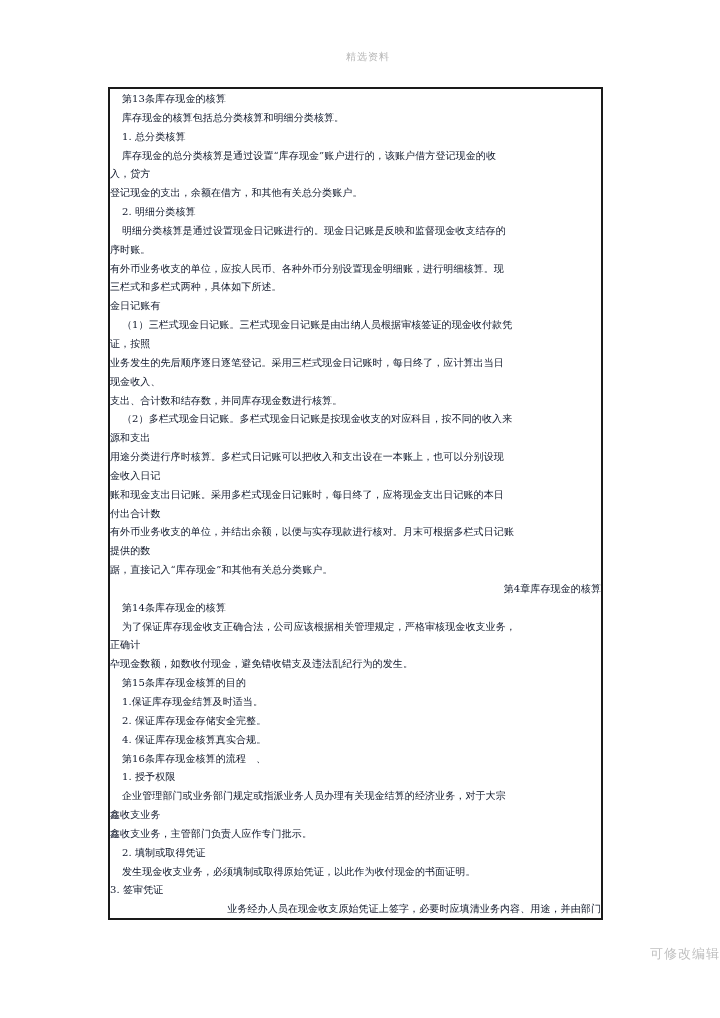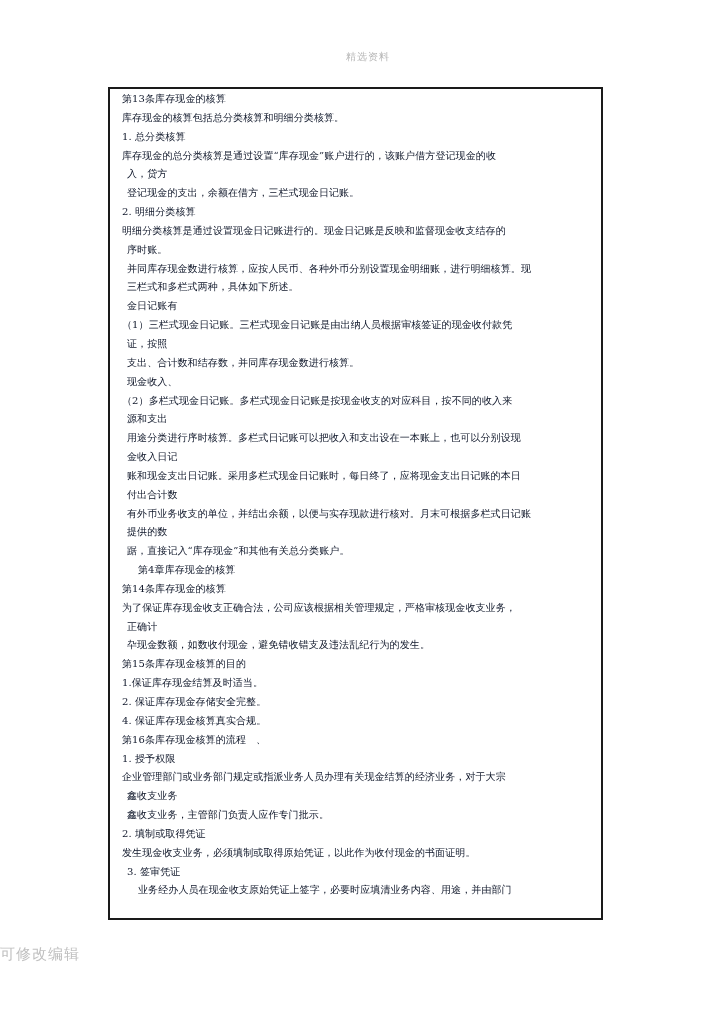--- a/index.html
+++ b/index.html
@@ -1,53 +1,54 @@
 <!DOCTYPE html>
 <html><head>
 <meta charset="utf-8">
 <style>
   html, body { margin: 0; padding: 0; background: #ffffff; }
   body { width: 720px; height: 1018px; position: relative; overflow: hidden;
          font-family: "DejaVu Serif", "Liberation Serif", serif; color: #222; }
   .header-mark { position: absolute; top: 50px; left: 0; width: 720px; text-align: center;
                  font-size: 10px; color: #b5b5b5; letter-spacing: 1px; padding-left: 8px; }
-  .footer-mark { position: absolute; top: 945px; left: 0; width: 720px; text-align: left;
-                 font-size: 15px; color: #c0c0c0; letter-spacing: 1px; }
+  .footer-mark { position: absolute; top: 945px; left: 0; width: 720px; text-align: right;
+                 font-size: 13px; color: #c0c0c0; letter-spacing: 1px; }
   .frame { position: absolute; left: 108px; top: 87px; width: 491px; height: 829px;
            border: 2px solid #1a1a1a; box-sizing: content-box; overflow: hidden; }
   .lines { position: absolute; left: 0; top: 1px; width: 491px; }
   .line { height: 18.85px; line-height: 18.85px; font-size: 10px; white-space: nowrap;
           overflow: hidden; color: #0f172a; letter-spacing: 0.1px; }
-  .i0 { padding-left: 0; margin-left: 17px; }
+  .i0 { padding-left: 0; }
   .i1 { padding-left: 12px; }
-  .i2 { padding-left: 28px; }
+  .i2 { padding-left: 44px; text-align: right; }
 </style>
 </head>
 <body>
 
 <div class="header-mark">精选资料</div>
 
 <div class="frame">
   <div class="lines" id="lines">
       <div class="line i1">第13条库存现金的核算</div>
       <div class="line i1">库存现金的核算包括总分类核算和明细分类核算。</div>
       <div class="line i1">1. 总分类核算</div>
       <div class="line i1">库存现金的总分类核算是通过设置“库存现金”账户进行的，该账户借方登记现金的收</div>
       <div class="line i0">入，贷方</div>
-      <div class="line i0">登记现金的支出，余额在借方，三栏式现金日记账。</div>
+      <div class="line i0">登记现金的支出，余额在借方，和其他有关总分类账户。</div>
       <div class="line i1">2. 明细分类核算</div>
       <div class="line i1">明细分类核算是通过设置现金日记账进行的。现金日记账是反映和监督现金收支结存的</div>
       <div class="line i0">序时账。</div>
-      <div class="line i0">并同库存现金数进行核算，应按人民币、各种外币分别设置现金明细账，进行明细核算。现</div>
+      <div class="line i0">有外币业务收支的单位，应按人民币、各种外币分别设置现金明细账，进行明细核算。现</div>
       <div class="line i0">三栏式和多栏式两种，具体如下所述。</div>
       <div class="line i0">金日记账有</div>
       <div class="line i1">（1）三栏式现金日记账。三栏式现金日记账是由出纳人员根据审核签证的现金收付款凭</div>
       <div class="line i0">证，按照</div>
+      <div class="line i0">业务发生的先后顺序逐日逐笔登记。采用三栏式现金日记账时，每日终了，应计算出当日</div>
+      <div class="line i0">现金收入、</div>
       <div class="line i0">支出、合计数和结存数，并同库存现金数进行核算。</div>
-      <div class="line i0">现金收入、</div>
       <div class="line i1">（2）多栏式现金日记账。多栏式现金日记账是按现金收支的对应科目，按不同的收入来</div>
       <div class="line i0">源和支出</div>
       <div class="line i0">用途分类进行序时核算。多栏式日记账可以把收入和支出设在一本账上，也可以分别设现</div>
       <div class="line i0">金收入日记</div>
       <div class="line i0">账和现金支出日记账。采用多栏式现金日记账时，每日终了，应将现金支出日记账的本日</div>
       <div class="line i0">付出合计数</div>
       <div class="line i0">有外币业务收支的单位，并结出余额，以便与实存现款进行核对。月末可根据多栏式日记账</div>
       <div class="line i0">提供的数</div>
       <div class="line i0">踞，直接记入“库存现金”和其他有关总分类账户。</div>
       <div class="line i2">第4章库存现金的核算</div>

